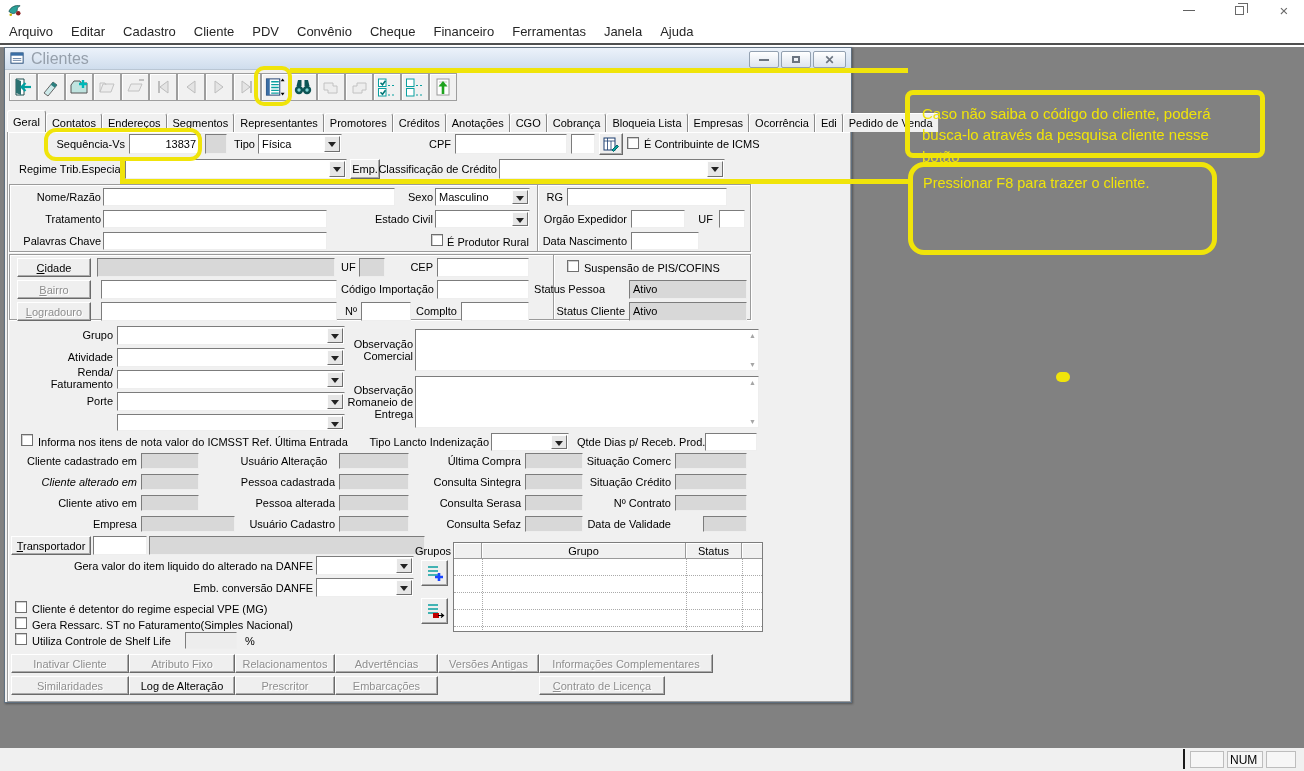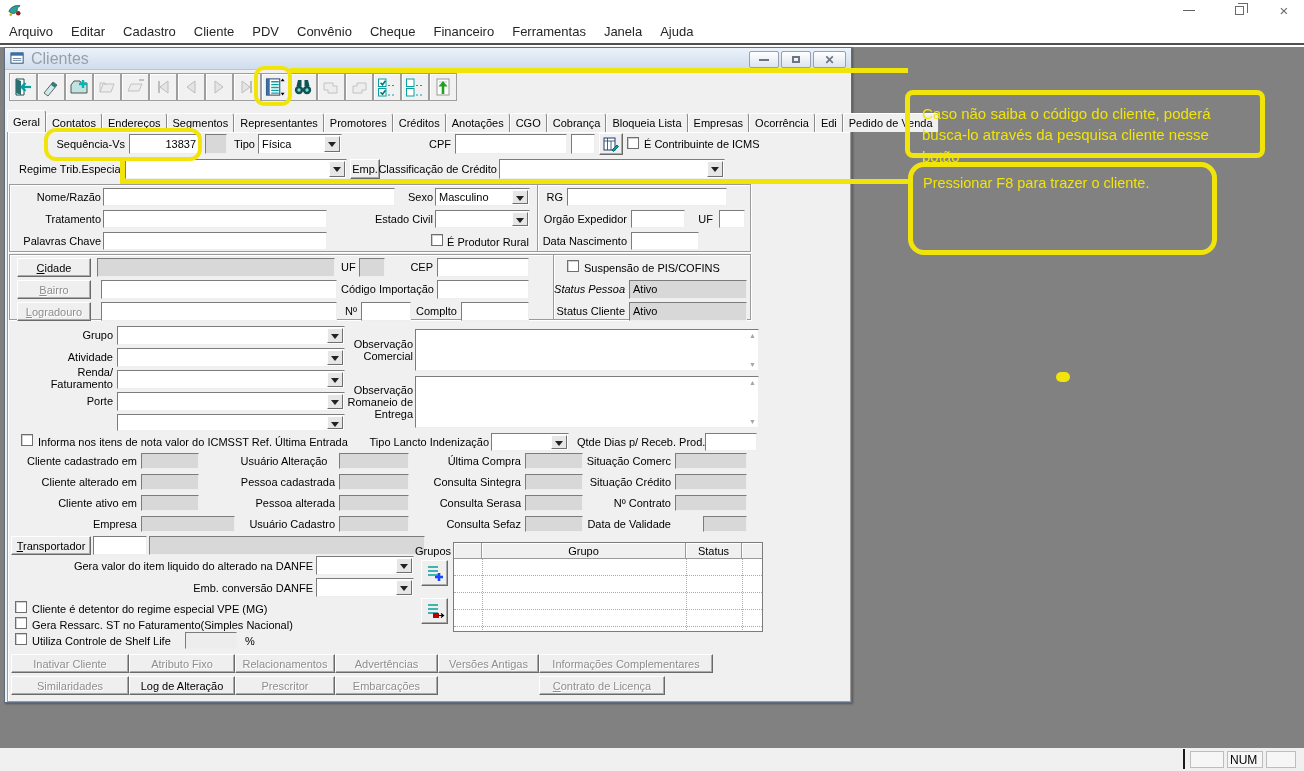--- a/index.html
+++ b/index.html
@@ -337,21 +337,21 @@
   <span class="lbl" style="left:396px;top:213px;width:32px;">CEP</span>
   <span class="fld" style="left:432px;top:210px;width:92px;height:19px;"></span>
   <span class="cb" style="left:562px;top:212px;"></span>
   <span class="lbl-l" style="left:579px;top:214px;">Suspensão de PIS/COFINS</span>
   <span class="btn3d dis" style="left:12px;top:232px;width:74px;height:19px;">
         <i class="ulf">Bairro</i>
       </span>
   <span class="fld" style="left:96px;top:232px;width:236px;height:19px;"></span>
   <span class="lbl" style="left:336px;top:235px;width:92px;">Código Importação</span>
   <span class="fld" style="left:432px;top:232px;width:92px;height:19px;"></span>
-  <span class="lbl" style="left:540px;top:235px;width:80px;font-style:italic;">Status Pessoa</span>
+  <span class="lbl" style="left:520px;top:235px;width:80px;">Status Pessoa</span>
   <span class="gfld" style="left:624px;top:232px;width:118px;height:19px;">Ativo</span>
   <span class="btn3d dis" style="left:12px;top:254px;width:74px;height:19px;">
         <i class="ulf">Logradouro</i>
       </span>
   <span class="fld" style="left:96px;top:254px;width:236px;height:19px;"></span>
   <span class="lbl" style="left:336px;top:257px;width:16px;">Nº</span>
   <span class="fld" style="left:356px;top:254px;width:50px;height:19px;"></span>
   <span class="lbl" style="left:410px;top:257px;width:42px;">Complto</span>
   <span class="fld" style="left:456px;top:254px;width:68px;height:19px;"></span>
   <span class="lbl" style="left:540px;top:257px;width:80px;">Status Cliente</span>
@@ -403,21 +403,21 @@
 
   <span class="lbl" style="left:8px;top:407px;width:124px;">Cliente cadastrado em</span>
   <span class="gfld" style="left:136px;top:405px;width:58px;height:16px;"></span>
   <span class="lbl" style="left:212px;top:407px;width:134px;text-align:center;">Usuário Alteração</span>
   <span class="gfld" style="left:334px;top:405px;width:70px;height:16px;"></span>
   <span class="lbl" style="left:406px;top:407px;width:110px;">Última Compra</span>
   <span class="gfld" style="left:520px;top:405px;width:58px;height:16px;"></span>
   <span class="lbl" style="left:546px;top:407px;width:120px;">Situação Comerc</span>
   <span class="gfld" style="left:670px;top:405px;width:72px;height:16px;"></span>
 
-  <span class="lbl" style="left:8px;top:428px;width:124px;">Cliente alterado em</span>
+  <span class="lbl" style="left:8px;top:428px;width:124px;font-style:italic;">Cliente alterado em</span>
   <span class="gfld" style="left:136px;top:426px;width:58px;height:16px;"></span>
   <span class="lbl" style="left:196px;top:428px;width:134px;">Pessoa cadastrada</span>
   <span class="gfld" style="left:334px;top:426px;width:70px;height:16px;"></span>
   <span class="lbl" style="left:406px;top:428px;width:110px;">Consulta Sintegra</span>
   <span class="gfld" style="left:520px;top:426px;width:58px;height:16px;"></span>
   <span class="lbl" style="left:546px;top:428px;width:120px;">Situação Crédito</span>
   <span class="gfld" style="left:670px;top:426px;width:72px;height:16px;"></span>
 
   <span class="lbl" style="left:8px;top:449px;width:124px;">Cliente ativo em</span>
   <span class="gfld" style="left:136px;top:447px;width:58px;height:16px;"></span>

